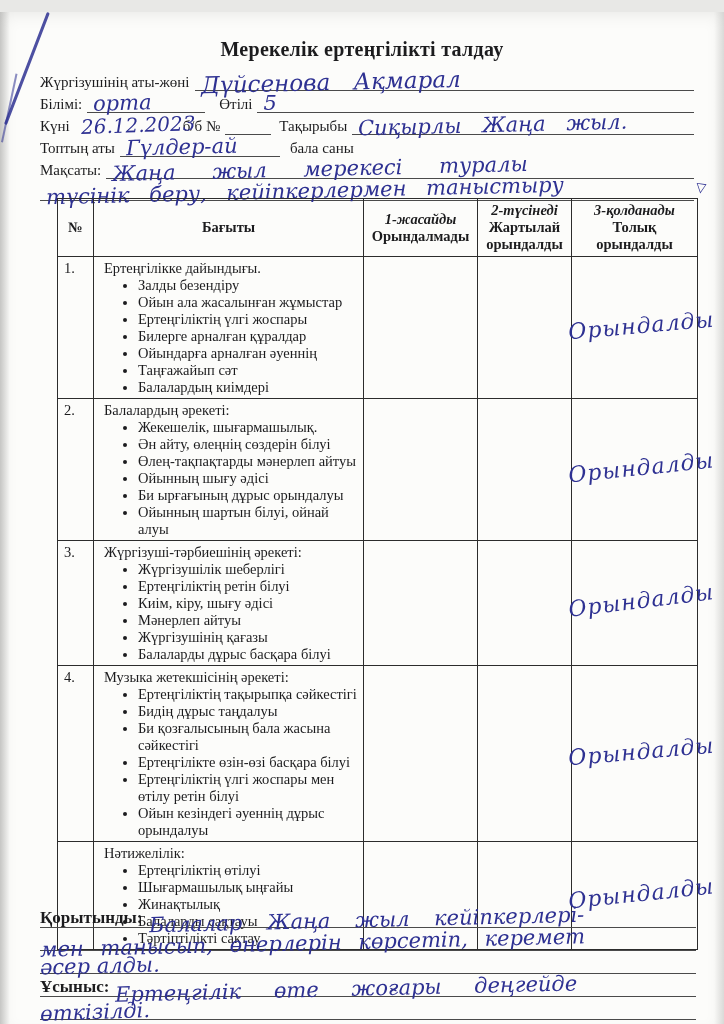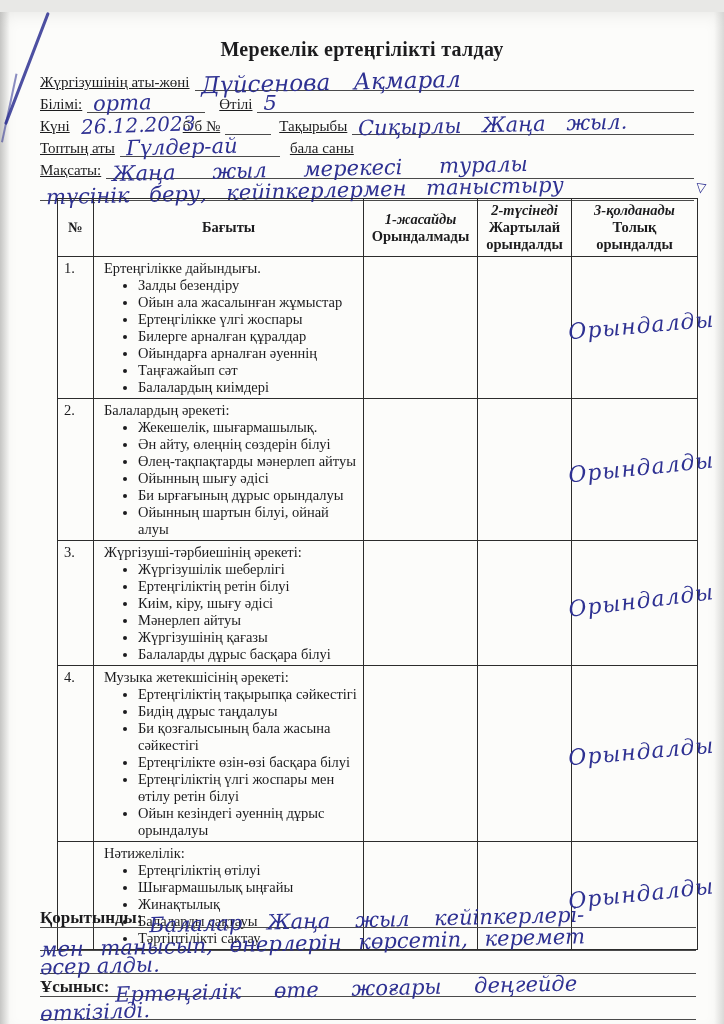--- a/index.html
+++ b/index.html
@@ -20,21 +20,21 @@
     transform:rotate(21deg); transform-origin:bottom left; border-radius:2px;
   }
   .pen-stroke2 {
     position:absolute; left:1px; top:60px; width:2px; height:70px;
     background:var(--ink); opacity:.55; transform:rotate(12deg); transform-origin:bottom left;
   }
   .title { position:absolute; top:26px; left:0; width:100%; text-align:center;
            font-size:20px; font-weight:bold; letter-spacing:.3px; }
 
   
-  .form { position:absolute; top:57px; left:40px; right:30px; font-size:15px;text-decoration:underline; }
+  .form { position:absolute; top:57px; left:40px; right:30px; font-size:15px; }
   .fline { display:flex; align-items:flex-end; height:22px; }
   .lbl { white-space:nowrap; padding-right:5px; }
   .seg { border-bottom:1.2px solid var(--line); height:100%; position:relative; }
   .grow { flex:1 1 auto; }
   .hw {
     font-family:"DejaVu Serif", serif; font-style:italic; color:var(--ink);
     display:inline-block; white-space:nowrap; line-height:1;
     position:relative; top:2px; font-size:21px;
   }
   .seg .hw { position:absolute; left:6px; bottom:-2px; }
@@ -162,21 +162,21 @@
       </tr>
     </thead>
     <tbody>
         <tr>
           <td class="cell-num">1.</td>
           <td class="cell-dir">
             <div>Ертеңгілікке дайындығы.</div>
             <ul>
               <li>Залды безендіру</li>
               <li>Ойын ала жасалынған жұмыстар</li>
-              <li>Ертеңгілікке үлгі жоспары</li>
+              <li>Ертеңгіліктің үлгі жоспары</li>
               <li>Билерге арналған құралдар</li>
               <li>Ойындарға арналған әуеннің</li>
               <li>Таңғажайып сәт</li>
               <li>Балалардың киімдері</li>
             </ul>
           </td>
           <td></td>
           <td></td>
           <td class="cell-mark">
             <span class="hw-mark" style="transform: translateY(-60%) rotate(-5deg);">Орындалды</span>

